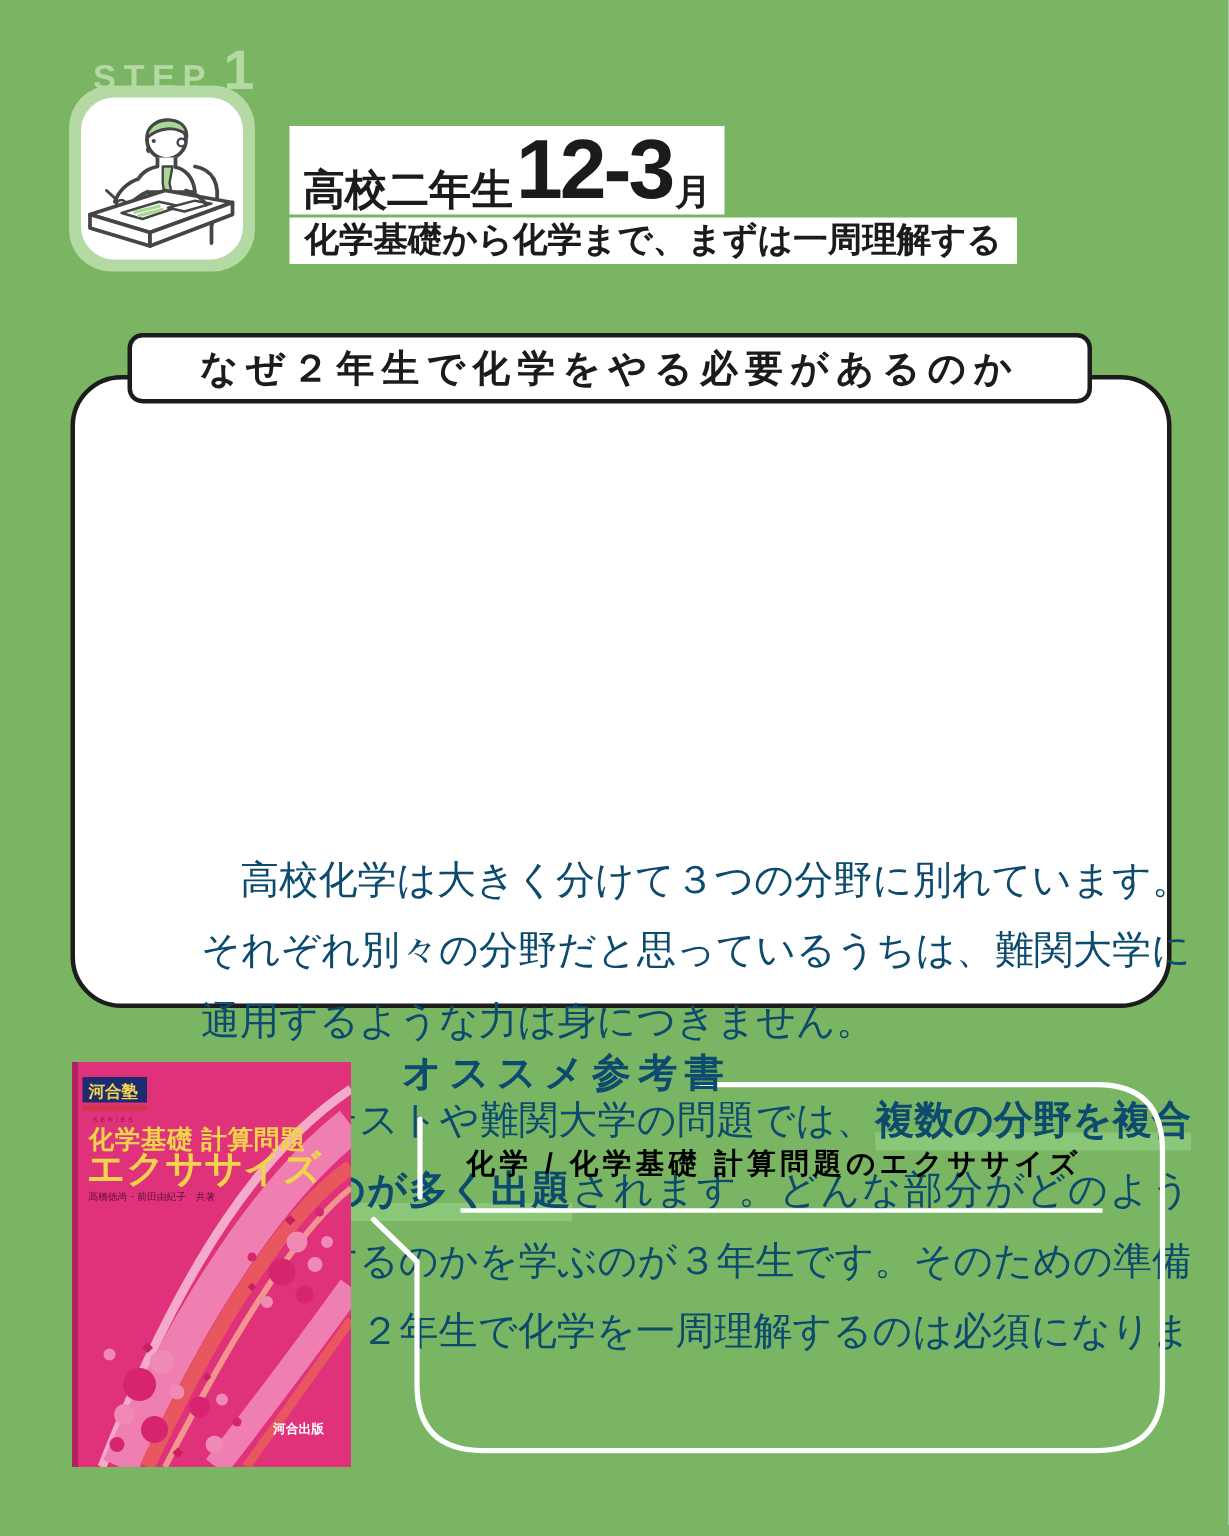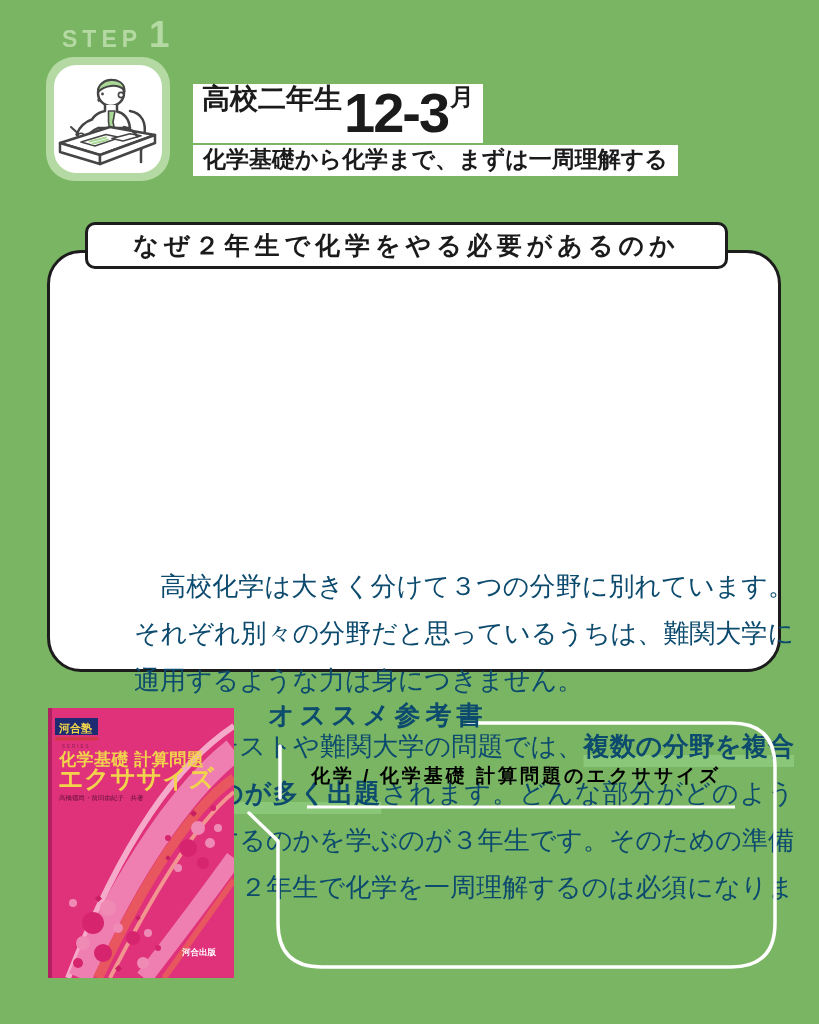--- a/index.html
+++ b/index.html
@@ -3,38 +3,38 @@
 <meta charset="utf-8">
 <style>
   html,body{margin:0;padding:0;}
   #root{
     position:relative; width:819px; height:1024px; overflow:hidden;
     background:#79b563;
     font-family:"Liberation Sans","DejaVu Sans",sans-serif;
   }
   
   .step-label{
-    position:absolute; left:62px; top:14px;
+    position:absolute; left:62px; top:26px;
     display:flex; align-items:baseline; gap:7px;
     color:#b5d9a3; font-weight:bold;
   }
   .step-word{font-size:23px; letter-spacing:5px;}
   .step-num{font-size:37px; letter-spacing:0;}
   .icon-frame{
     position:absolute; left:46px; top:57px; width:124px; height:124px;
     background:#b5d9a3; border-radius:28px;
   }
   .icon-inner{
     position:absolute; left:8px; top:8px; width:108px; height:108px;
     background:#ffffff; border-radius:22px; overflow:hidden;
   }
   
   .chips{position:absolute; left:193px; top:84px; display:flex; flex-direction:column; align-items:flex-start; gap:2px;}
   .chip{background:#ffffff; color:#1b1b1b; font-weight:bold;}
-  .chip1{display:flex; align-items:flex-start; padding:1px 9px 2px 9px; line-height:1;}
+  .chip1{display:flex; align-items:flex-end; padding:1px 9px 2px 9px; line-height:1;}
   .chip1 .grade{font-size:28px;}
   .chip1 .num{font-size:56px; letter-spacing:-2px; margin-left:2px;}
   .chip1 .suffix{font-size:24px; margin-left:2px;}
   .chip2{font-size:23px; line-height:1; padding:3px 10px 5px 10px; letter-spacing:0px;}
   
   .card{
     position:absolute; left:47px; top:250px; width:734px; height:422px;
     background:#ffffff; border:3px solid #1c1c1c; border-radius:34px;
     box-sizing:border-box;
   }

